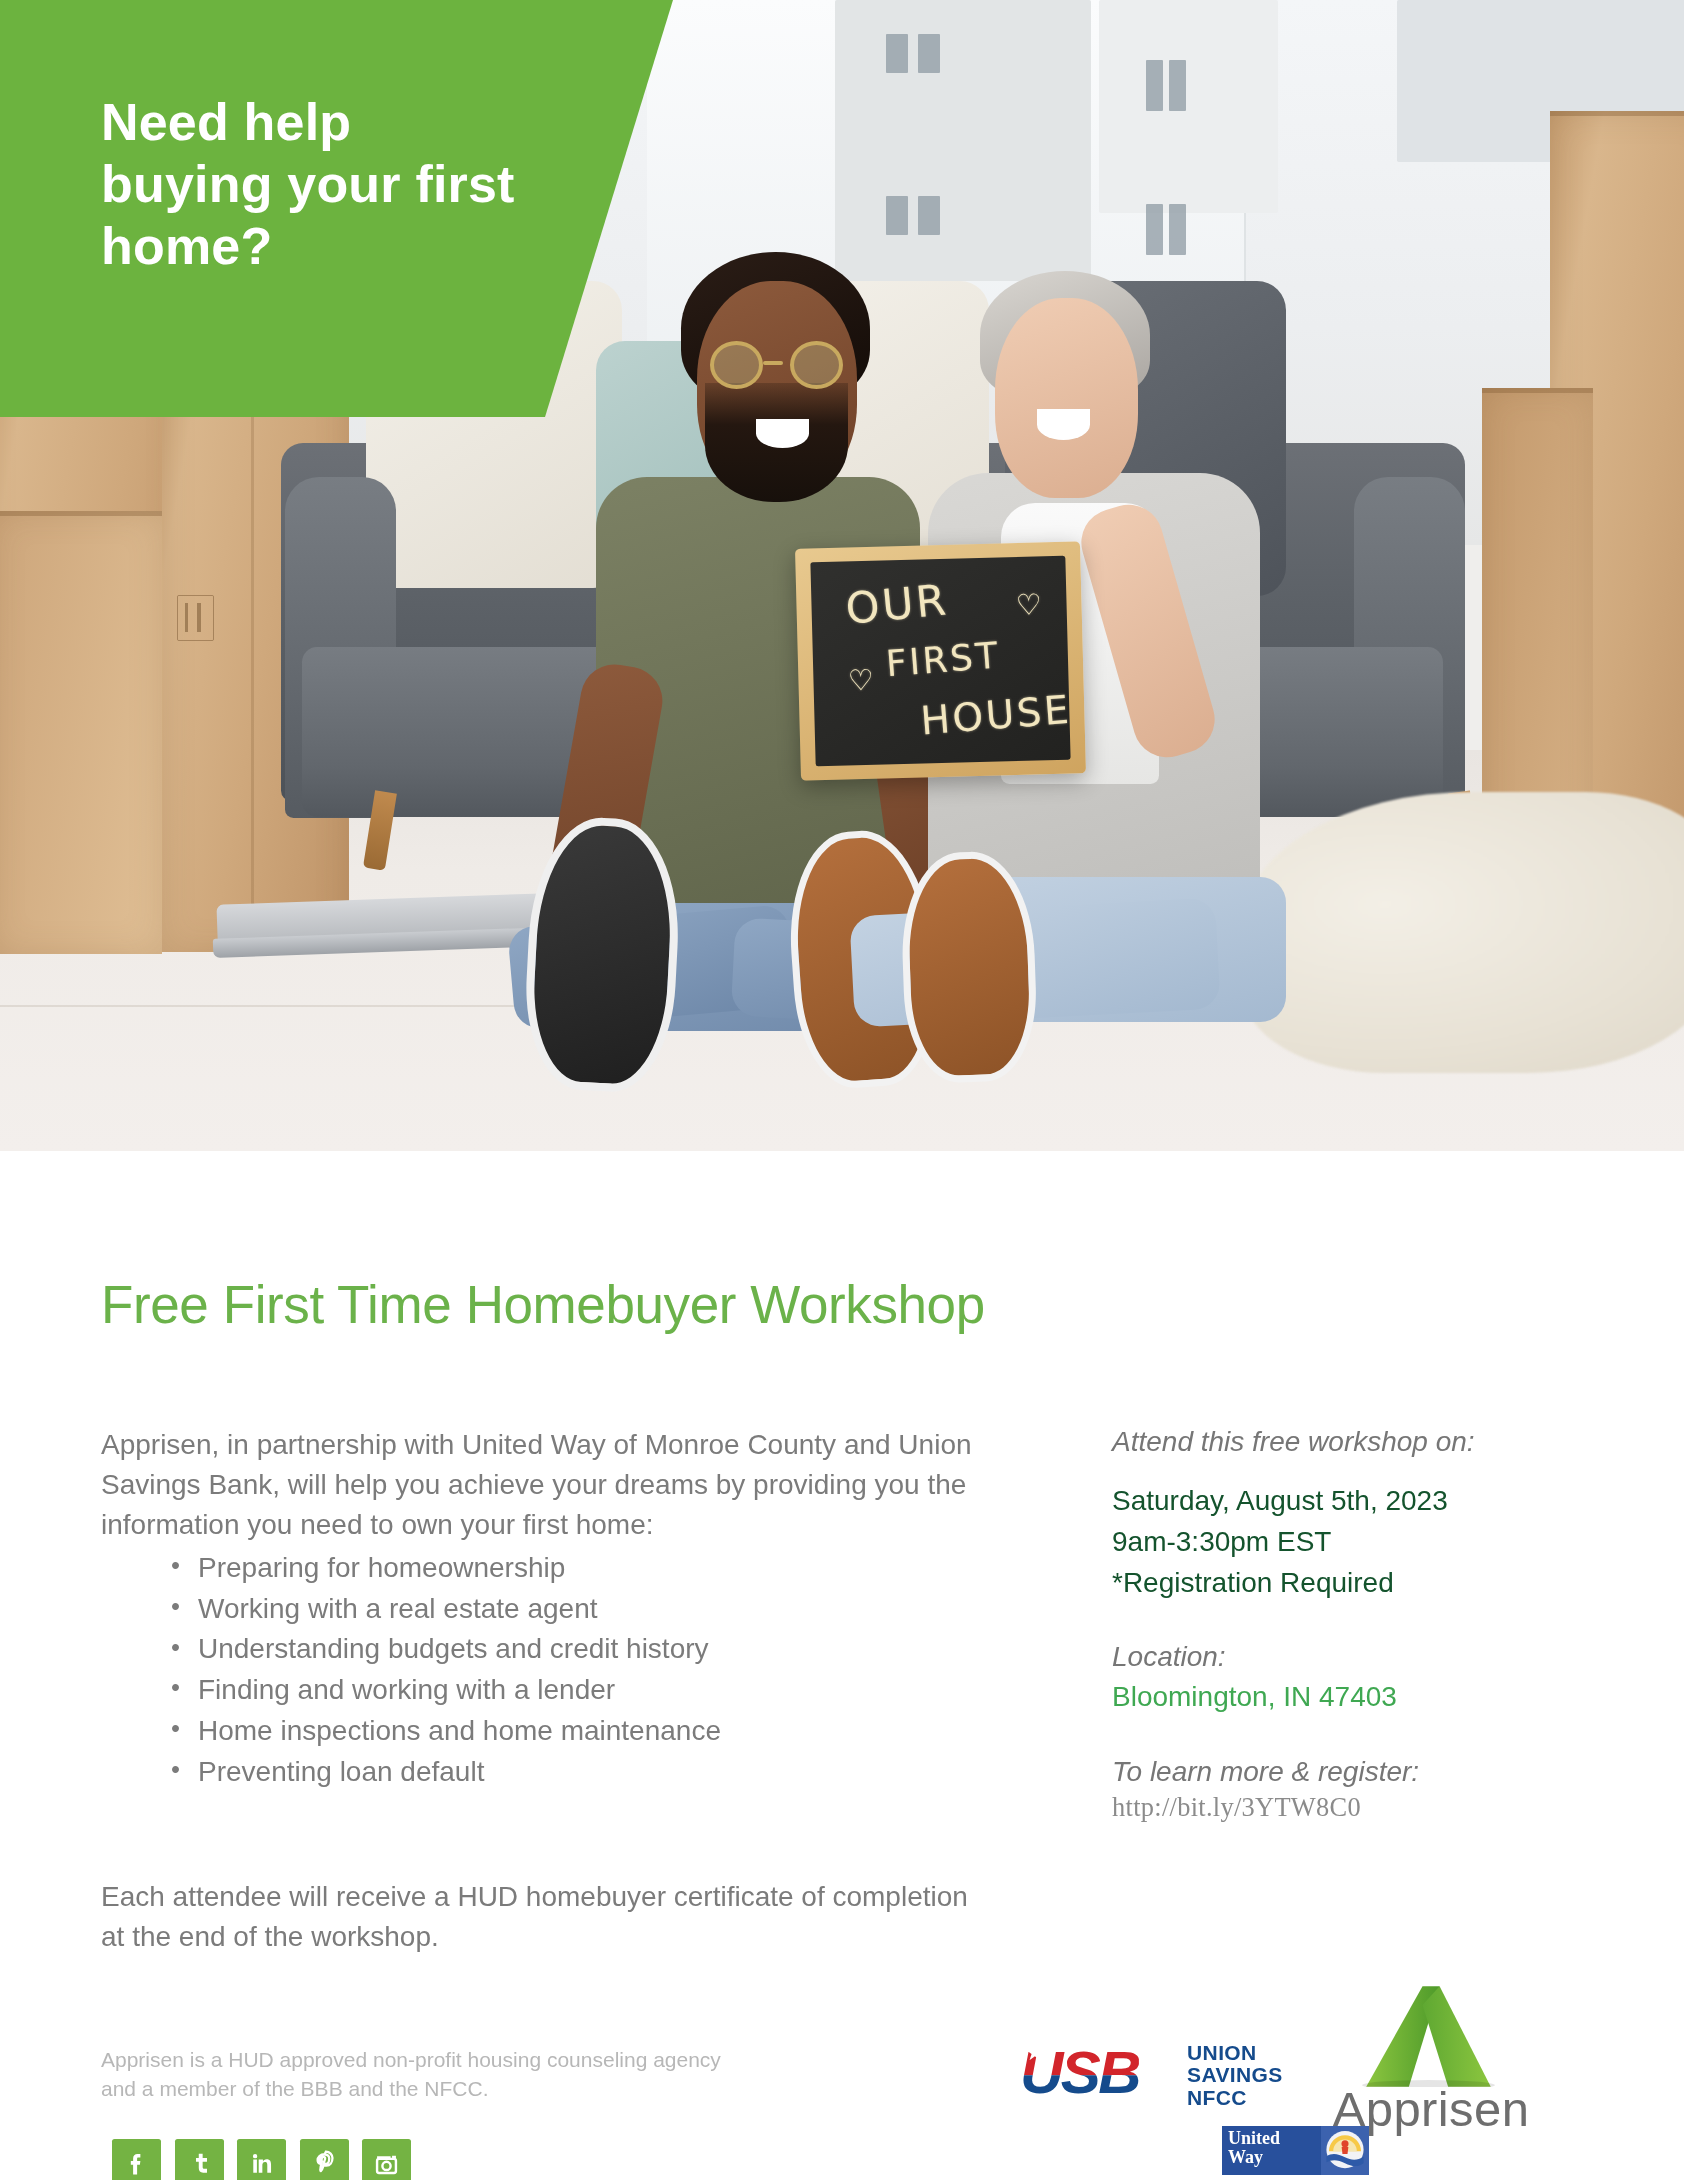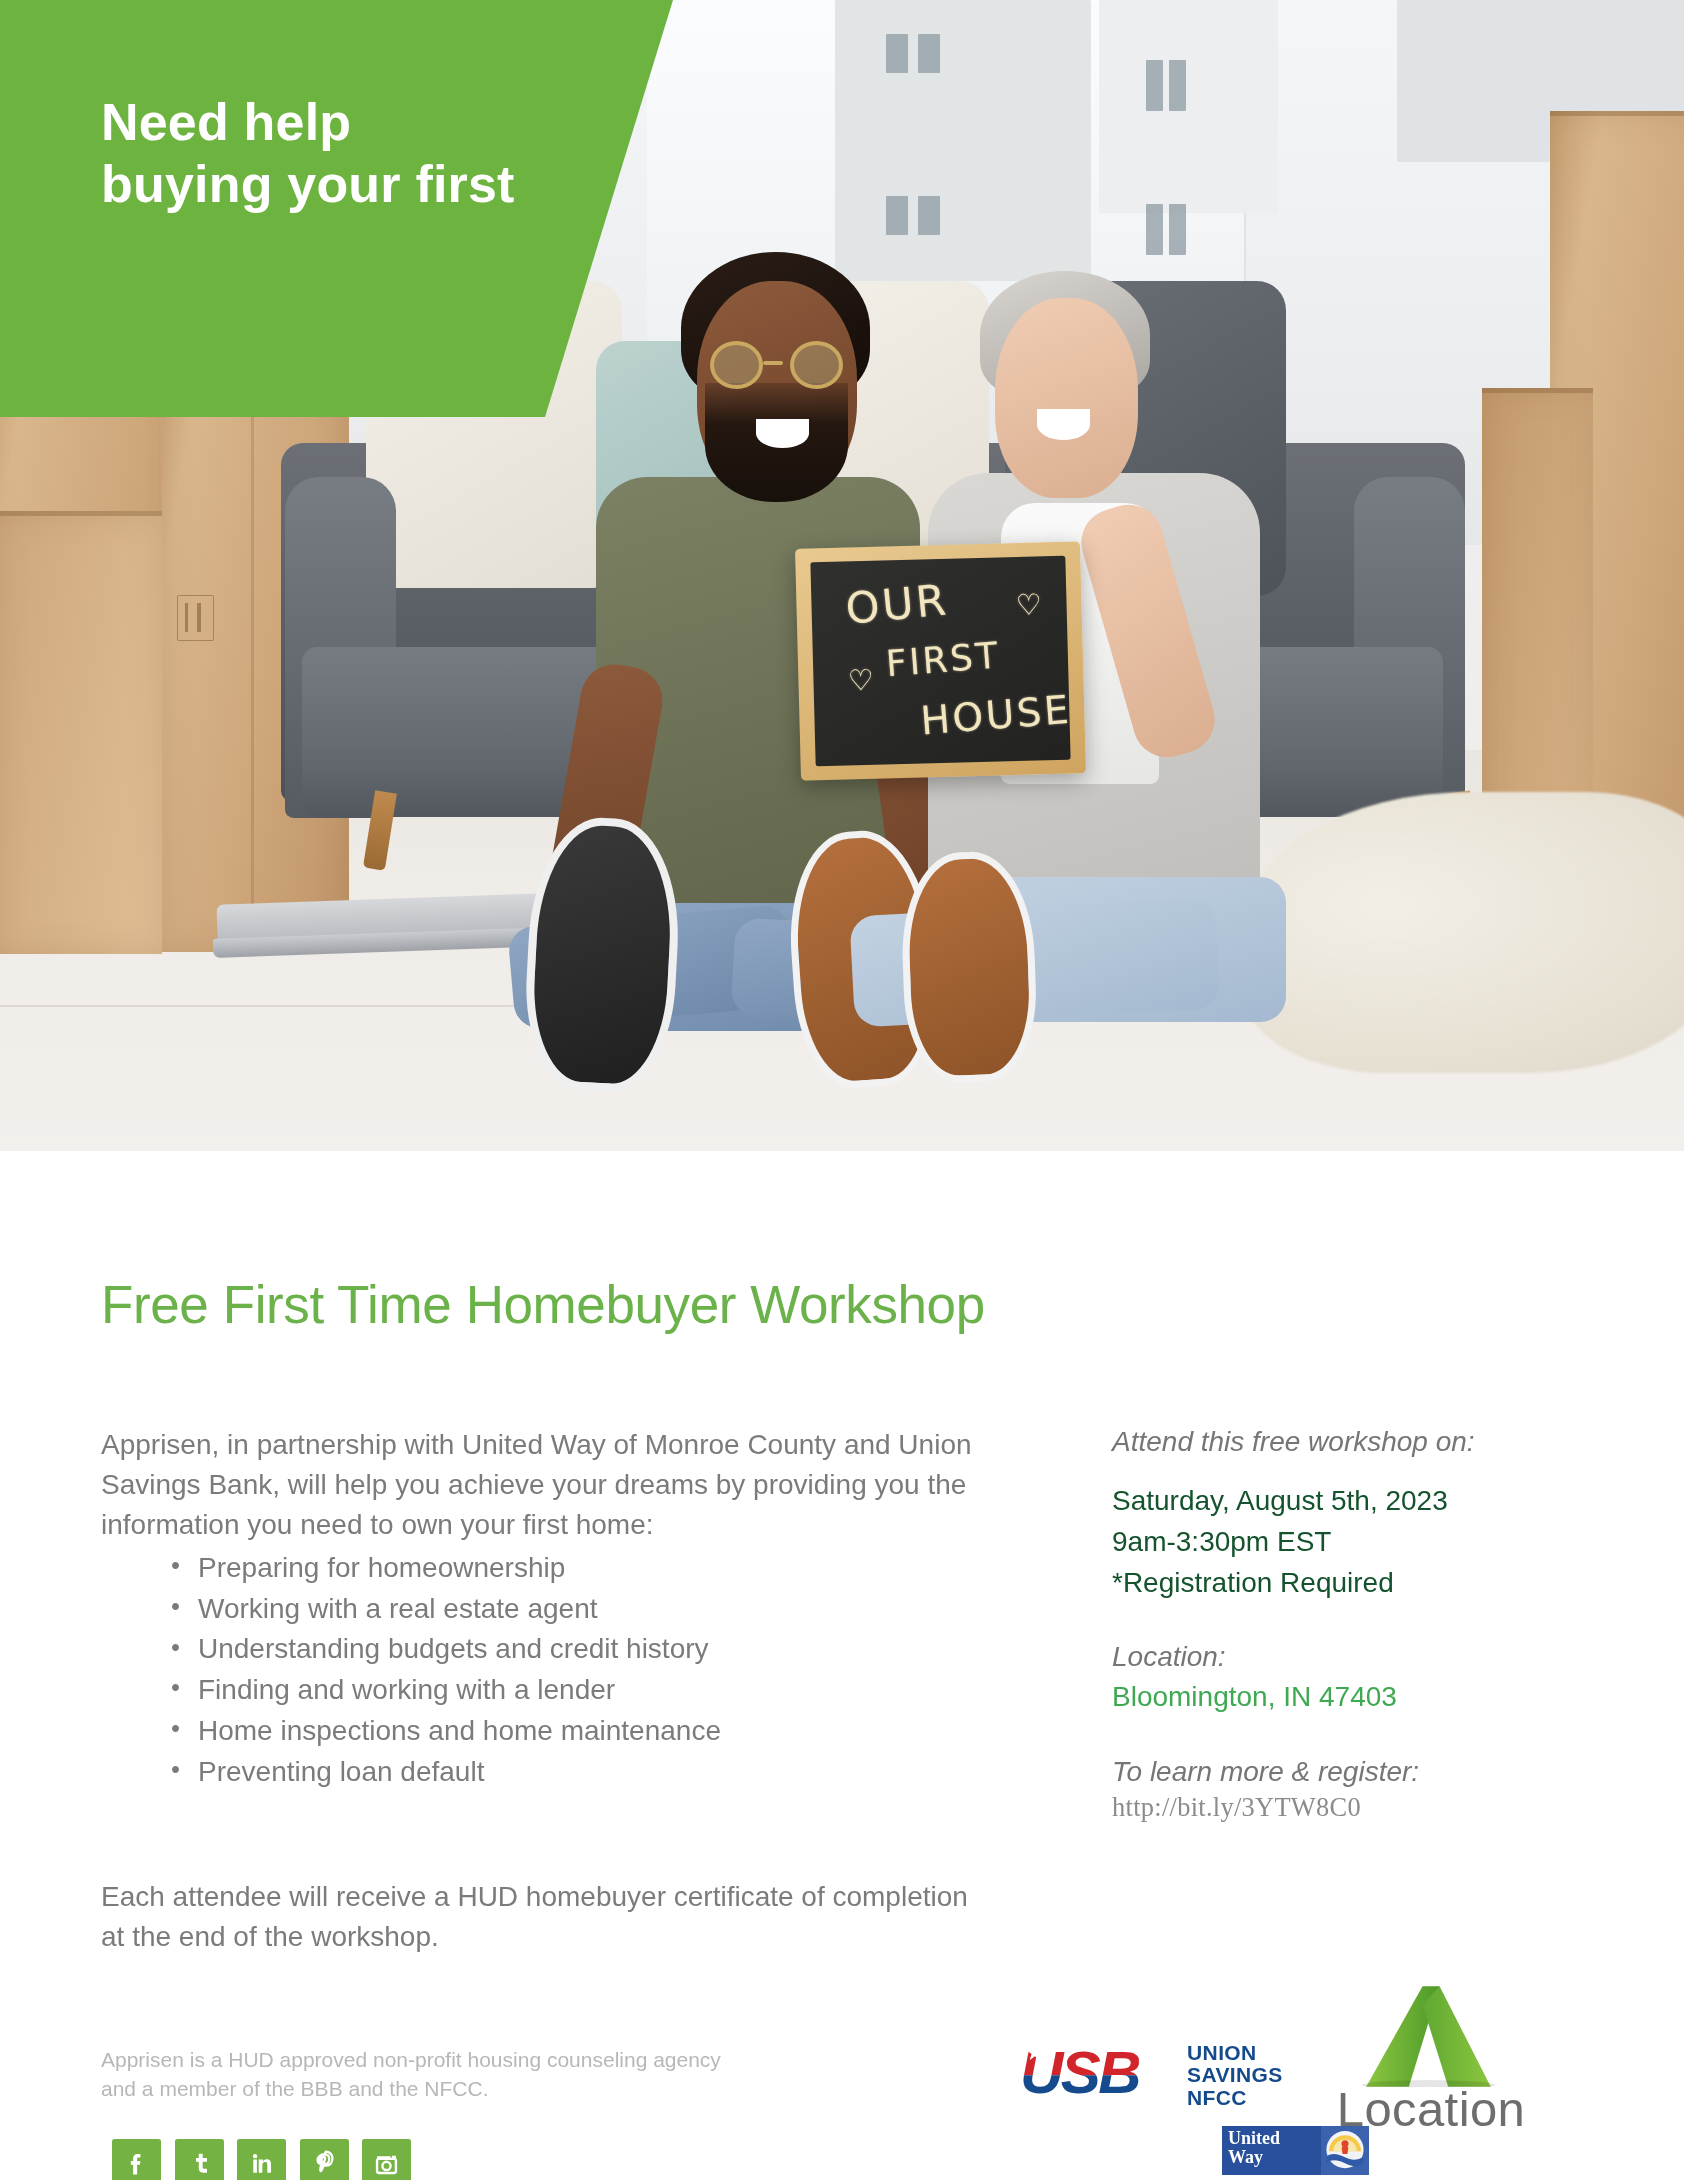--- a/index.html
+++ b/index.html
@@ -400,20 +400,21 @@
       <span class="chalk" style="left:73px;top:80px;font-size:36px;transform:rotate(-3deg);">FIRST</span>
       <span class="chalk-heart" style="left:34px;top:102px;">♡</span>
       <span class="chalk" style="left:106px;top:135px;font-size:39px;transform:rotate(-3deg);">HOUSE</span>
     </div>
   </div>
 
   <div class="banner">
     <div class="banner-text">
       <div>Need help</div>
       <div>buying your first</div>
+      <div>home?</div>
     </div>
   </div>
 </div>
 
 <div class="content">
 
   <div class="page-title">Free First Time Homebuyer Workshop</div>
 
   <div class="col-left">
     <div class="para">Apprisen, in partnership with United Way of Monroe County and Union Savings Bank, will help you achieve your dreams by providing you the information you need to own your first home:</div>
@@ -495,21 +496,21 @@
         </linearGradient>
         <linearGradient id="ag2" x1="0" y1="0" x2="1" y2="0">
           <stop offset="0" stop-color="#5FA832"></stop>
             <stop offset="1" stop-color="#8CC63F"></stop>
         </linearGradient>
       </defs>
       <polygon points="78,0 98,0 62,118 12,118" fill="url(#ag1)"></polygon>
       <polygon points="98,0 158,118 108,118 78,22" fill="url(#ag2)"></polygon>
       <ellipse cx="85" cy="116" rx="78" ry="6" fill="#000" opacity=".10"></ellipse>
     </svg>
-    <div class="appr-word">Location</div>
+    <div class="appr-word">Apprisen</div>
   </div>
 
   <div class="logo-uw">
     <div class="uw-box">
       <div class="uw-blue">
         <div>United</div>
         <div>Way</div>
       </div>
       <div class="uw-emb">
         <svg width="48" height="49" viewBox="0 0 56 58">

